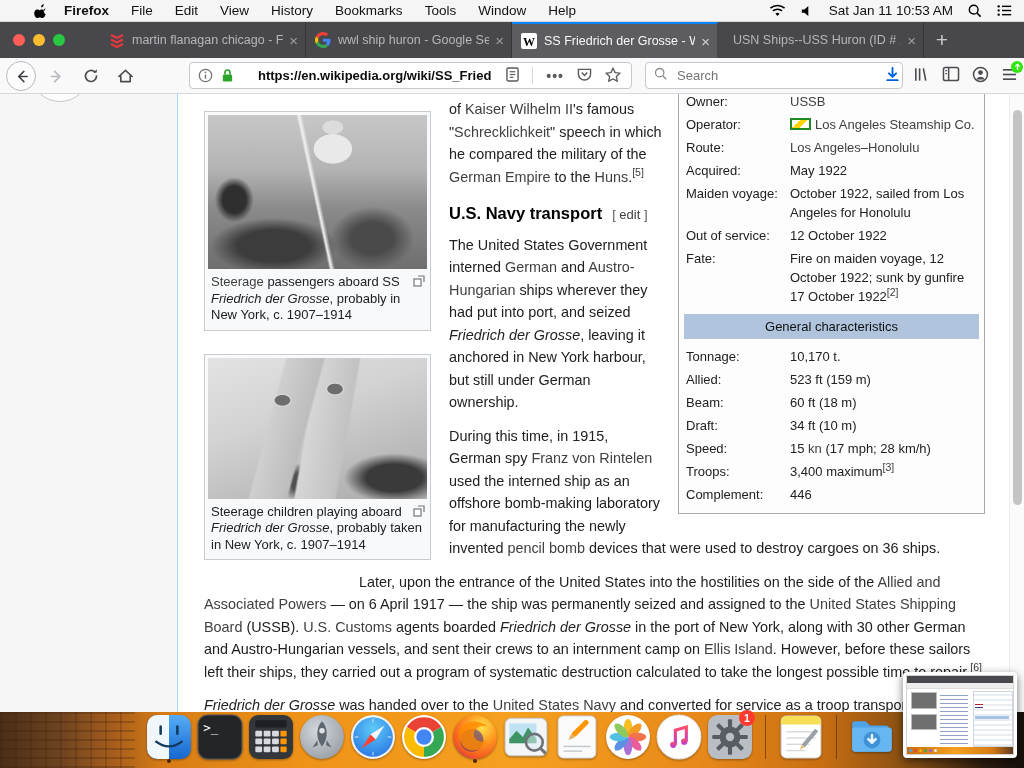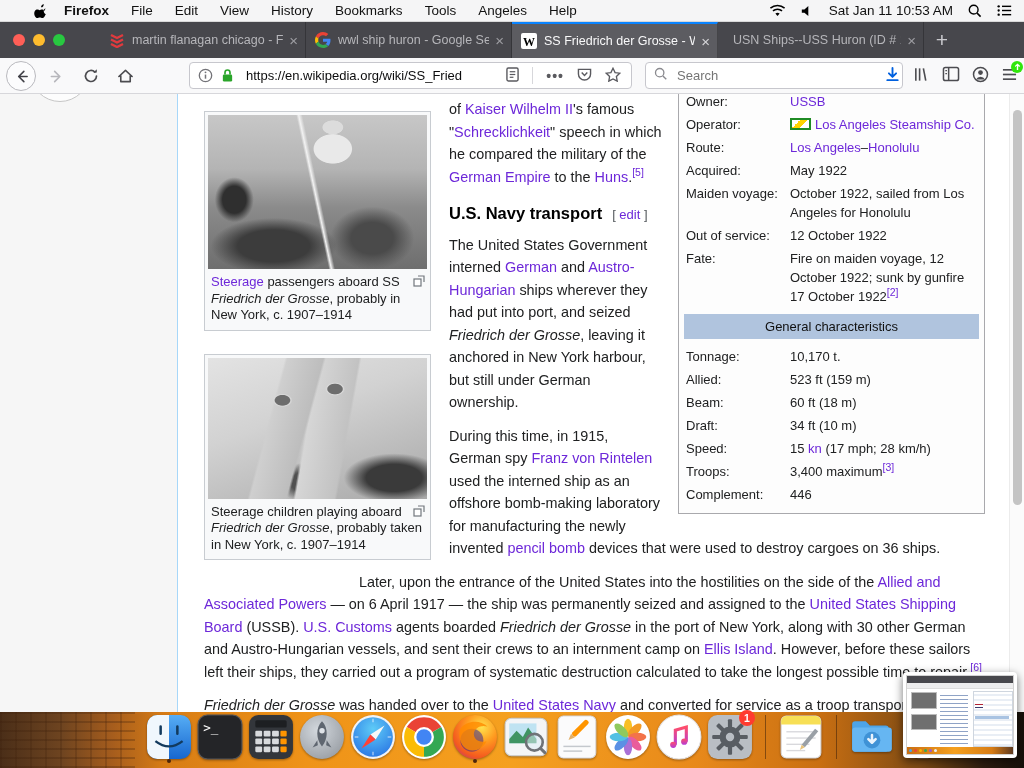--- a/index.html
+++ b/index.html
@@ -28,35 +28,35 @@
   .tab.active .tab-close{color:#d5d5d8;}
   .newtab{width:36px;display:flex;align-items:center;justify-content:center;color:#c9c9cd;font-size:21px;font-weight:300;}
   
   #navbar{position:absolute;left:0;top:58px;width:1024px;height:36px;background:#f9f9fa;
     border-bottom:1px solid #d7d7db;box-sizing:border-box;}
   .nav-btn{position:absolute;top:3px;width:30px;height:30px;display:flex;align-items:center;justify-content:center;}
   #back-btn{left:6px;border:1px solid #b9b9be;border-radius:50%;width:28px;height:28px;background:#fcfcfd;}
   #urlbar{position:absolute;left:189px;top:4px;width:443px;height:27px;background:#fff;border:1px solid #c7c7cd;
     border-radius:4px;display:flex;align-items:center;box-sizing:border-box;font-size:13px;color:#0c0c0d;}
   #urlbar .seg-icon{display:inline-flex;align-items:center;margin-left:8px;}
-  #url-text{margin-left:12px;white-space:nowrap;overflow:hidden;flex:1;}
+  #url-text{margin-left:24px;white-space:nowrap;overflow:hidden;flex:1;font-weight:bold;}
   .url-actions{display:flex;align-items:center;gap:13px;padding:0 10px;}
   .sep-v{width:1px;height:17px;background:#d7d7db;}
   #searchbar{position:absolute;left:645px;top:4px;width:258px;height:27px;background:#fff;border:1px solid #c7c7cd;
     border-radius:4px;display:flex;align-items:center;box-sizing:border-box;}
   #searchbar input{border:none;outline:none;font-size:13px;color:#333;flex:1;margin-left:7px;font-family:inherit;background:transparent;}
   .tb-right{position:absolute;right:6px;top:3px;display:flex;align-items:center;gap:12px;height:30px;}
   
   #sidebar-strip{position:absolute;left:0;top:94px;width:177px;height:618px;background:#f6f6f6;overflow:hidden;}
   #globe-remnant{position:absolute;left:30px;top:-52px;width:58px;height:58px;border-radius:50%;
     border:1px solid #c6c6c6;background:#fdfdfd;}
   #content{position:absolute;left:177px;top:94px;width:832px;height:618px;background:#fff;
     border-left:1px solid #a7d7f9;box-sizing:border-box;overflow:hidden;
     padding:4px 24px 0 26px;font-size:14.4px;color:#202122;line-height:22.5px;}
-  .wlink{color:#6d28d9;text-decoration:none;}
+  .wlink{color:#404040;text-decoration:none;}
   sup.ref{font-size:10.5px;line-height:0;}
   #content p{margin:0 0 11px 0;}
   #content h3{font-size:16.5px;margin:14px 0 7px 0;color:#000;}
   .editsection{font-weight:normal;font-size:13px;color:#54595d;margin-left:10px;}
   .p-indent{text-indent:155px;}
   .p-clip{margin-top:6px;}
   
   .thumb{float:left;clear:left;width:227px;border:1px solid #c8ccd1;background:#f8f9fa;
     box-sizing:border-box;padding:3px;margin:13px 18px 6px 0;}
   .thumb.second{margin-top:17px;}
@@ -137,21 +137,21 @@
         </svg>
     </span>
     <span class="menu-item app">Firefox</span>
     <span id="menu-items" style="display:flex;">
         <span class="menu-item">File</span>
         <span class="menu-item">Edit</span>
         <span class="menu-item">View</span>
         <span class="menu-item">History</span>
         <span class="menu-item">Bookmarks</span>
         <span class="menu-item">Tools</span>
-        <span class="menu-item">Angeles</span>
+        <span class="menu-item">Window</span>
         <span class="menu-item">Help</span>
       </span>
   </div>
   <div class="mright">
     <span class="mb-icon">
       <svg width="17" height="13" viewBox="0 0 24 18">
           <path d="M2 5.6a15 15 0 0 1 20 0" stroke="#000" stroke-width="2.1" fill="none"></path>
           <path d="M5.6 9.6a9.6 9.6 0 0 1 12.8 0" stroke="#000" stroke-width="2.1" fill="none"></path>
           <path d="M9 13.2a5 5 0 0 1 6 0L12 16.6z" fill="#000"></path>
         </svg>

